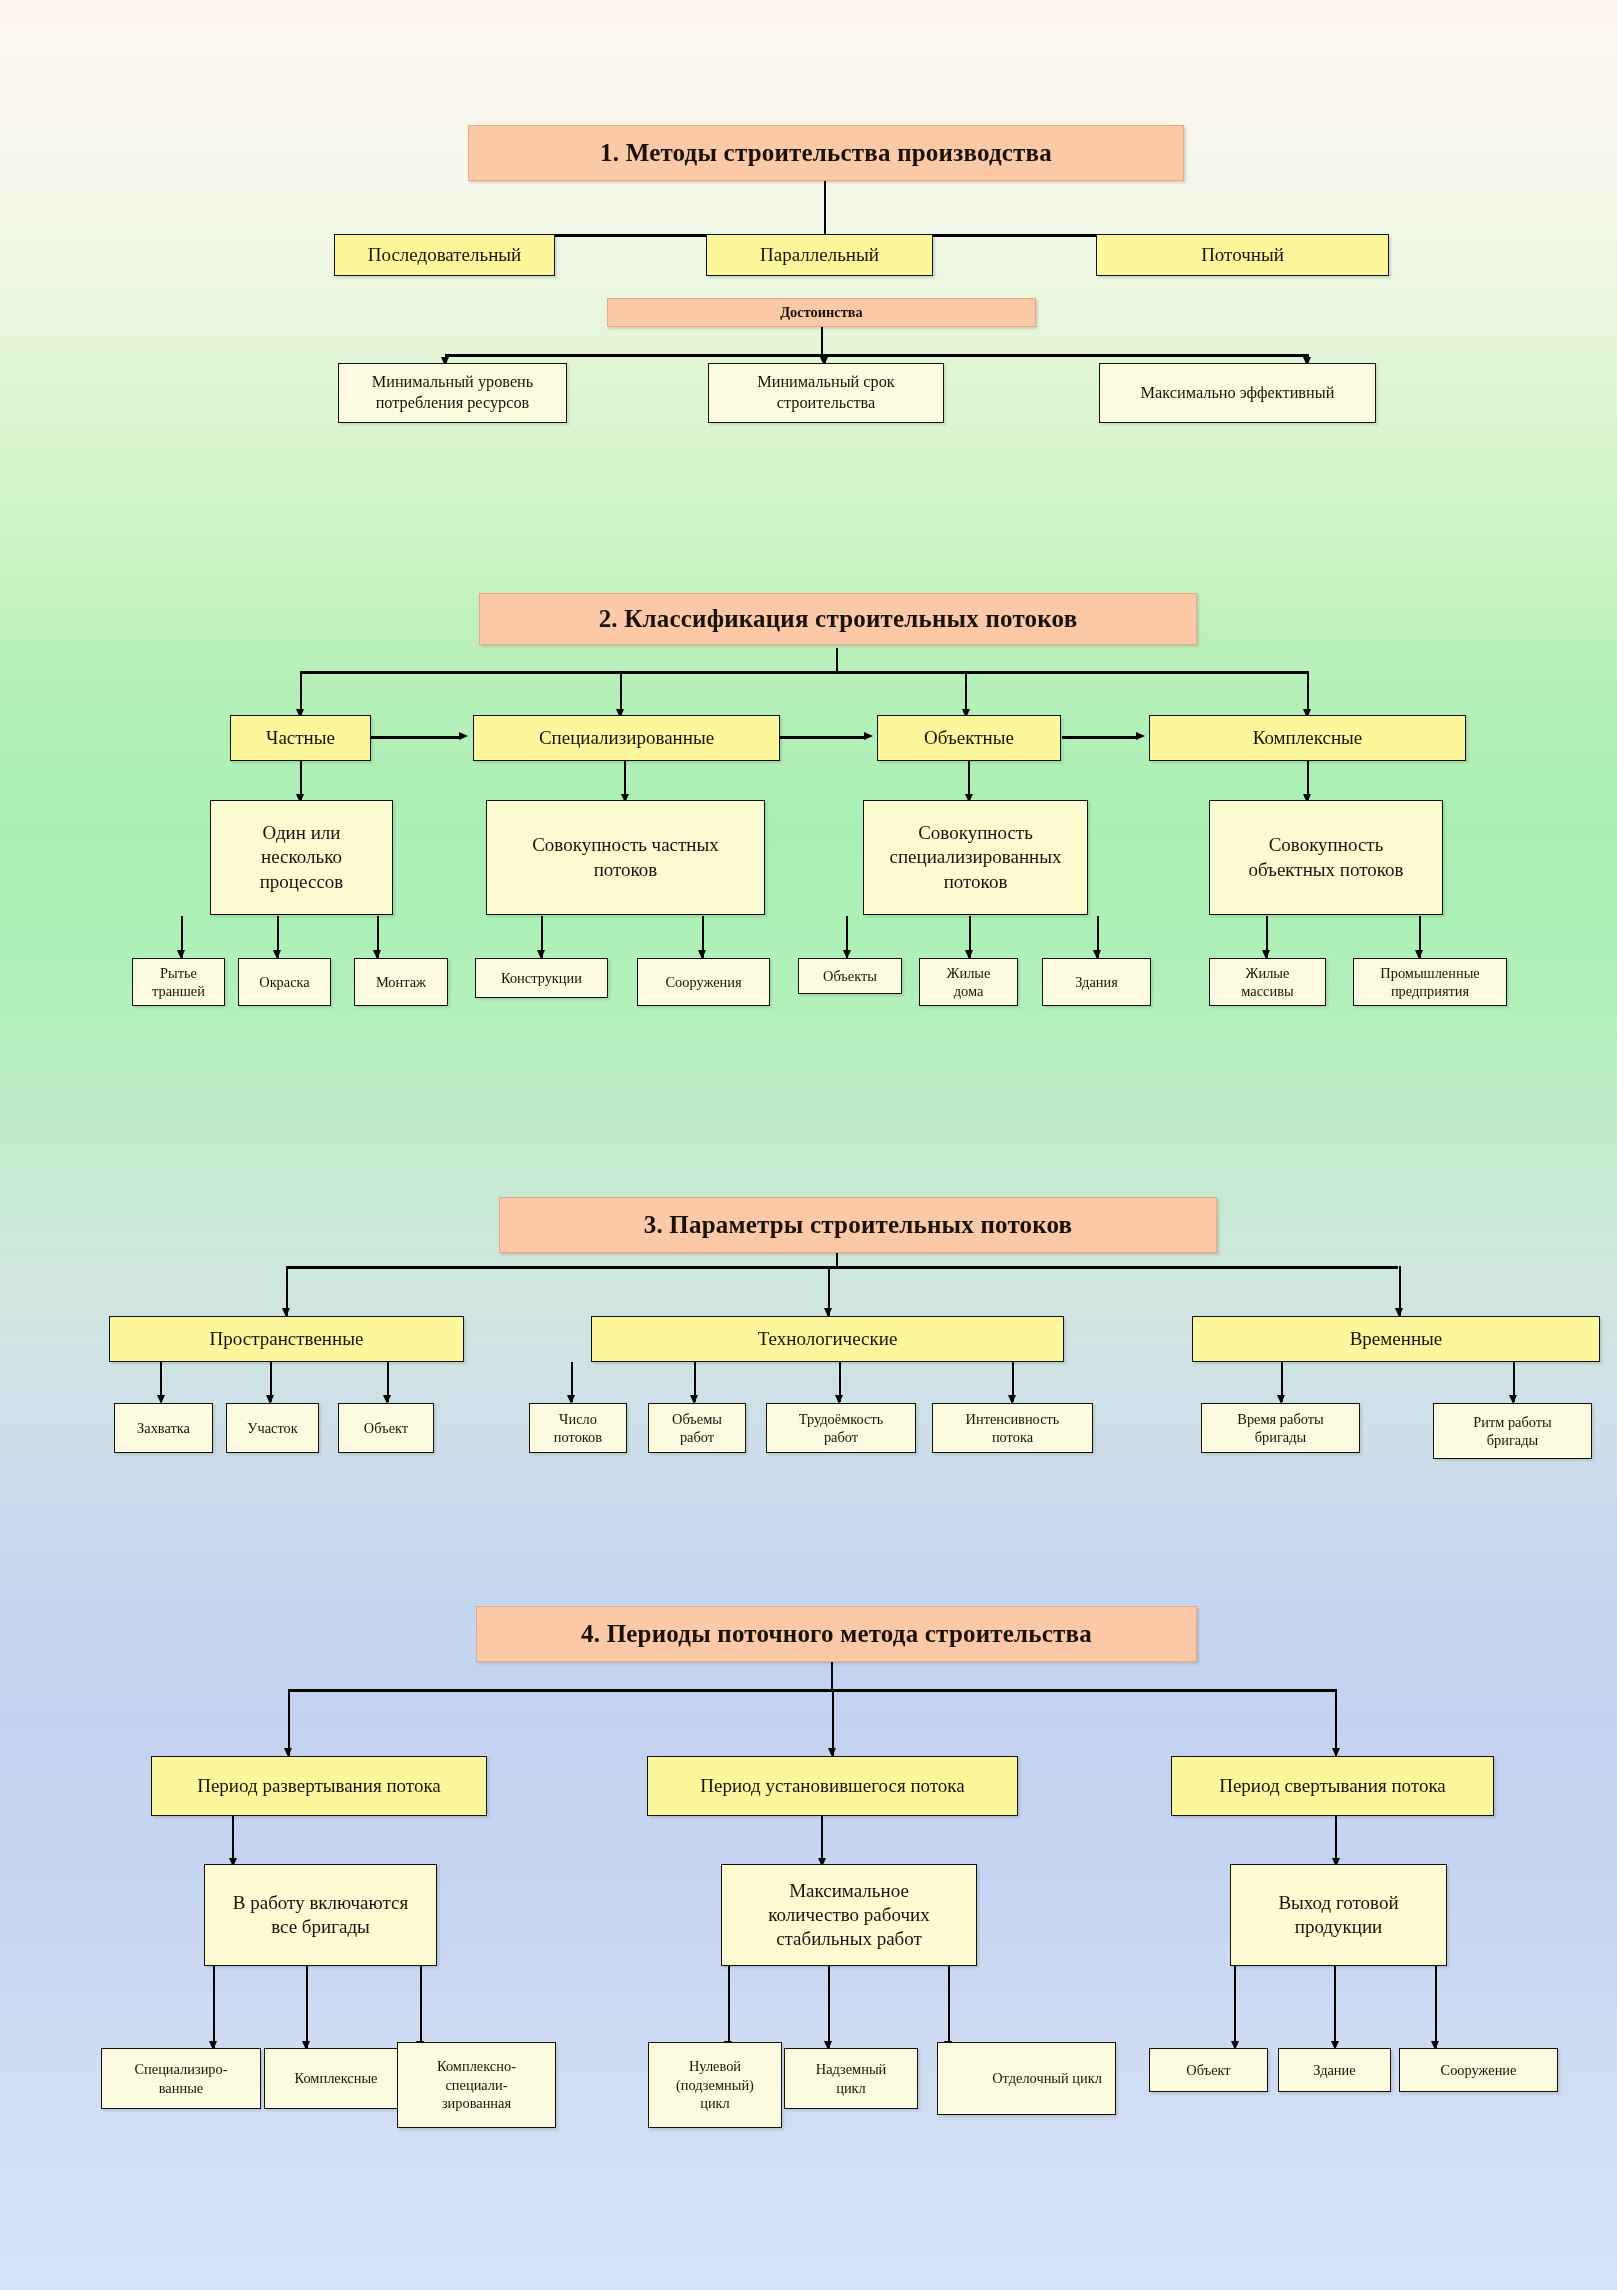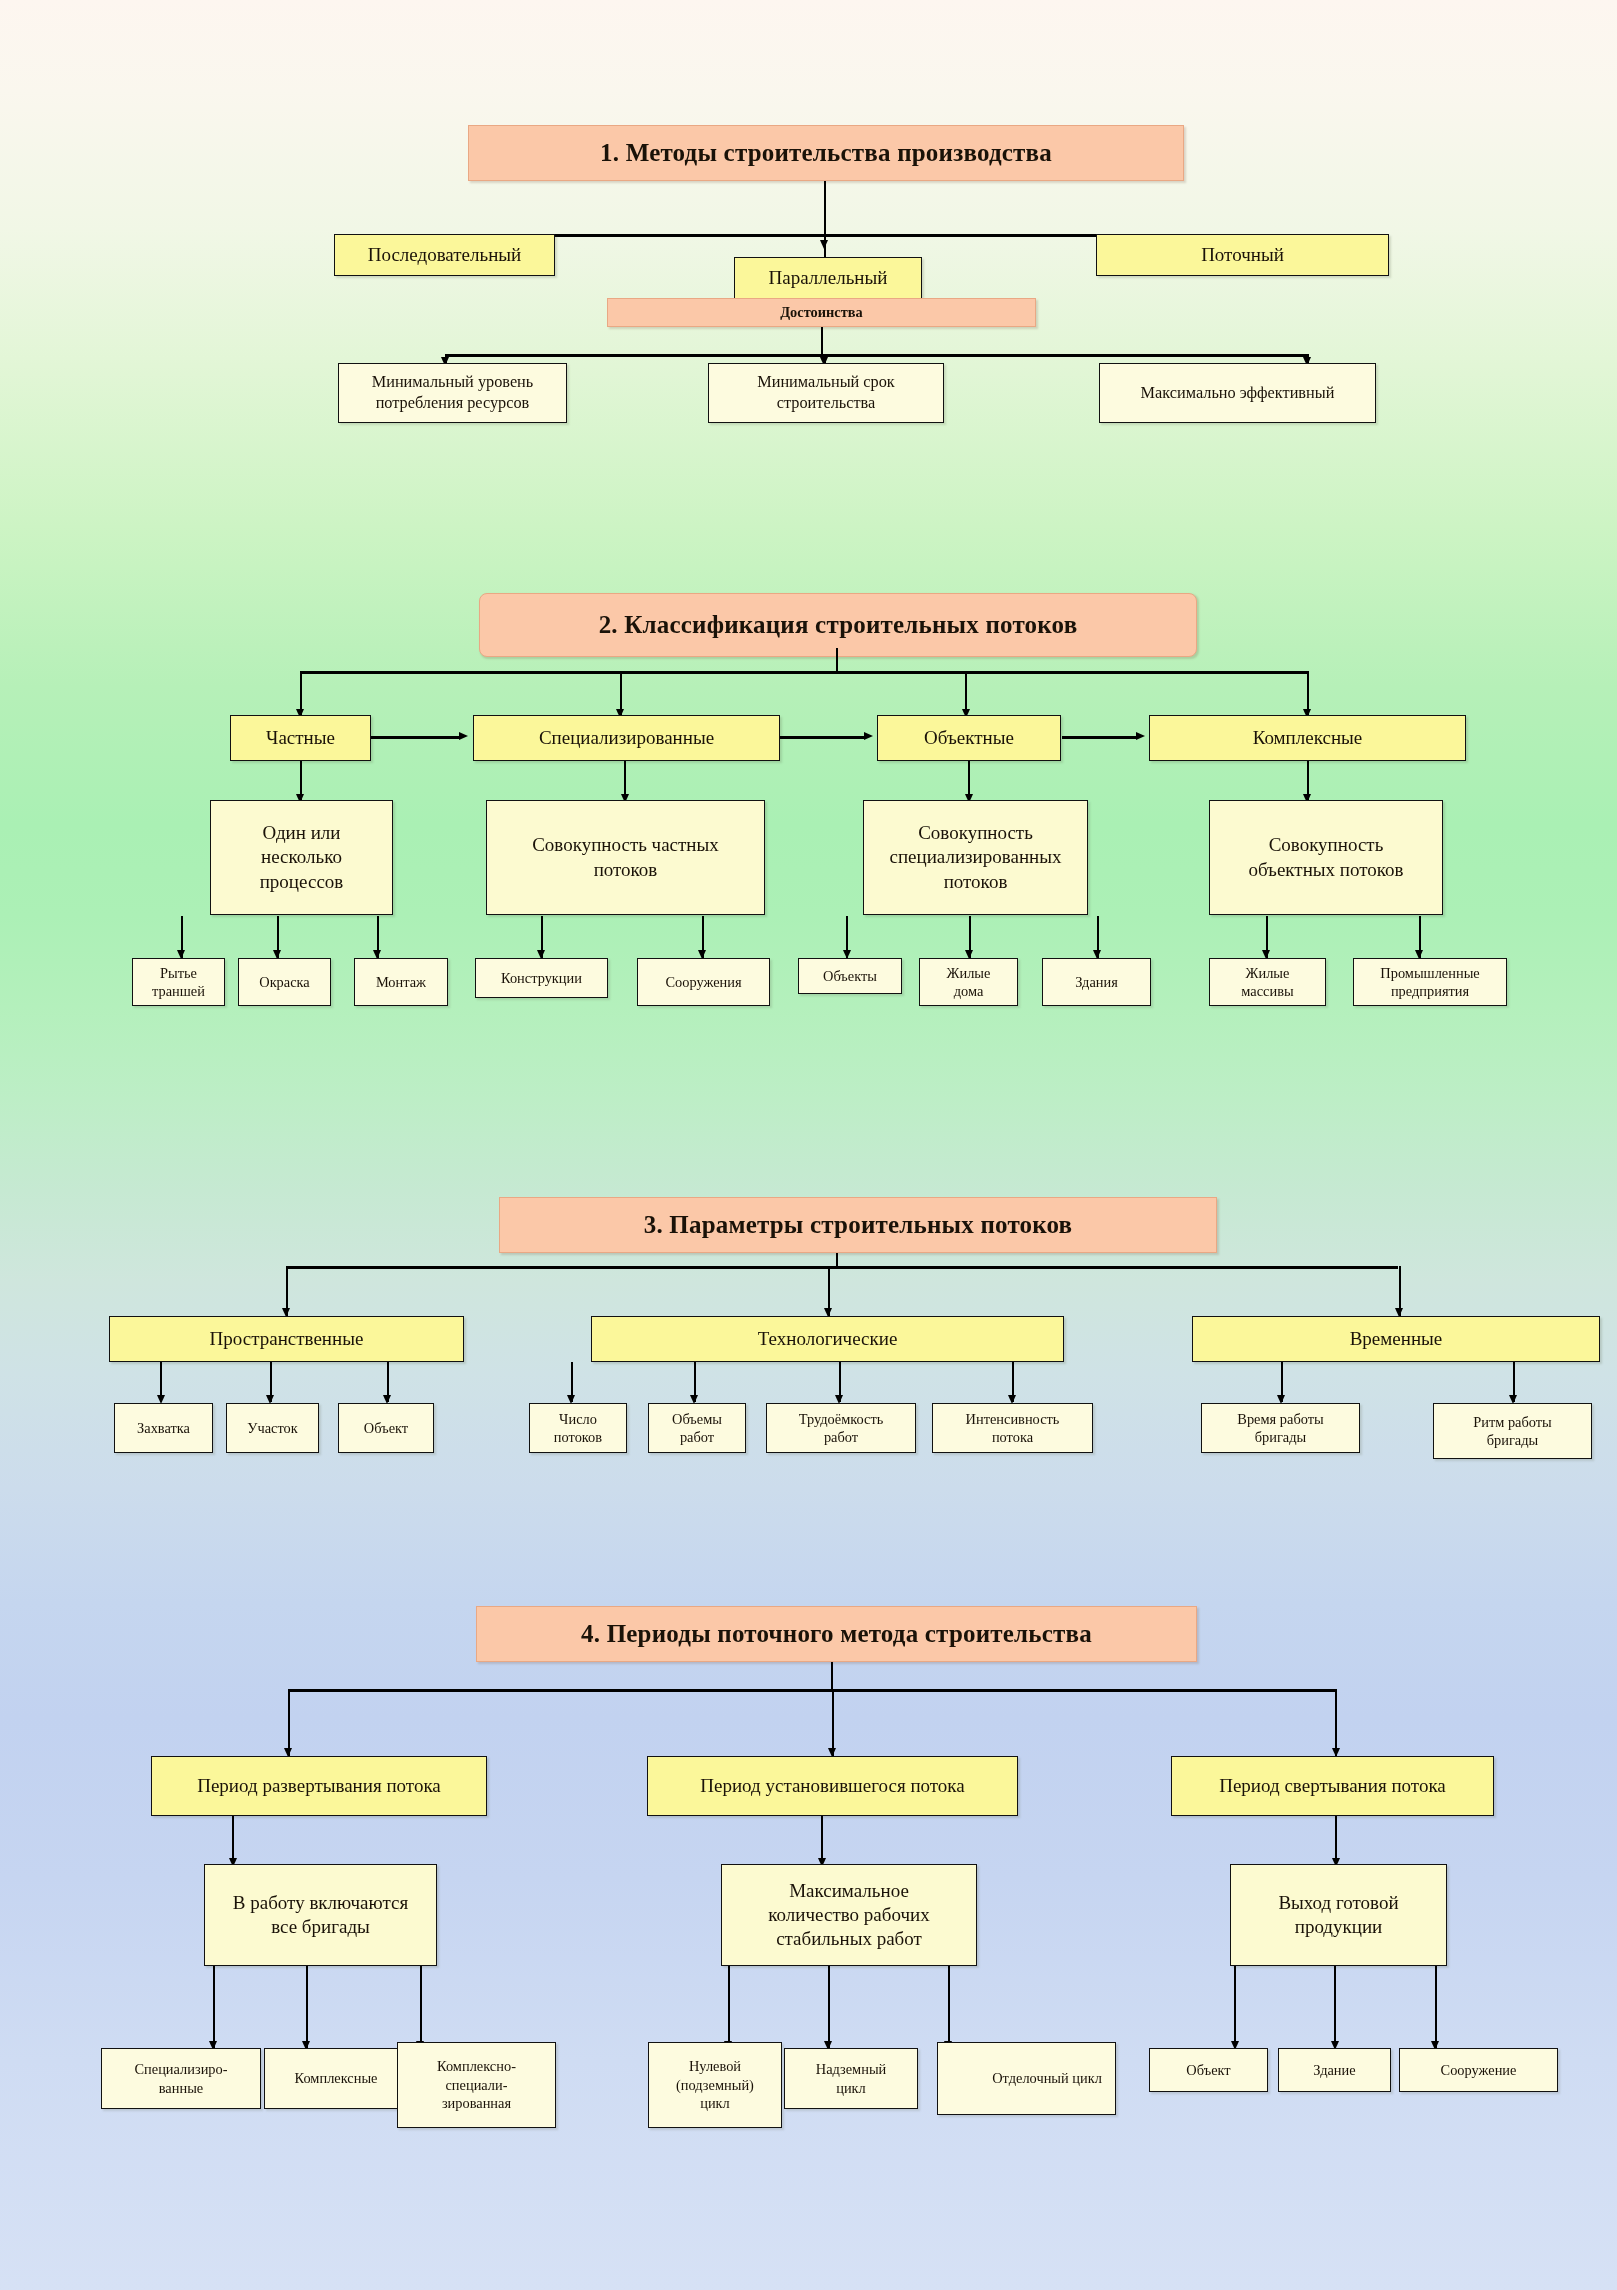--- a/index.html
+++ b/index.html
@@ -132,41 +132,41 @@
   <div class="vline" style="left:824px; top:181px; height:56px;"></div>
   <div class="hline thick" style="left:445px; top:234px; width:863px;"></div>
   <div class="vline" style="left:445px; top:234px; height:23px;"></div>
   <div class="arrow-down" style="left:441px; top:240px;"></div>
   <div class="vline" style="left:824px; top:234px; height:23px;"></div>
   <div class="arrow-down" style="left:820px; top:240px;"></div>
   <div class="vline" style="left:1307px; top:234px; height:23px;"></div>
   <div class="arrow-down" style="left:1303px; top:240px;"></div>
 
   <div class="box lvl1" style="left:334px; top:234px; width:221px; height:42px;">Последовательный</div>
-  <div class="box lvl1" style="left:734px; top:234px; width:188px; height:42px;margin-top:23px;">Параллельный</div>
+  <div class="box lvl1" style="left:706px; top:234px; width:227px; height:42px;">Параллельный</div>
   <div class="box lvl1" style="left:1096px; top:234px; width:293px; height:42px;">Поточный</div>
 
   <div class="box hdr-sm" style="left:607px; top:298px; width:429px; height:29px;">Достоинства</div>
 
   <div class="vline" style="left:821px; top:327px; height:29px;"></div>
   <div class="hline thick" style="left:445px; top:354px; width:863px;"></div>
   <div class="vline" style="left:445px; top:354px; height:21px;"></div>
   <div class="arrow-down" style="left:441px; top:357px;"></div>
   <div class="vline" style="left:824px; top:354px; height:21px;"></div>
   <div class="arrow-down" style="left:820px; top:357px;"></div>
   <div class="vline" style="left:1307px; top:354px; height:21px;"></div>
   <div class="arrow-down" style="left:1303px; top:357px;"></div>
 
   <div class="box leaf" style="left:338px; top:363px; width:229px; height:60px;">Минимальный уровень
 потребления ресурсов</div>
   <div class="box leaf" style="left:708px; top:363px; width:236px; height:60px;">Минимальный срок
 строительства</div>
   <div class="box leaf" style="left:1099px; top:363px; width:277px; height:60px;">Максимально эффективный</div>
 
-  <div class="box hdr" style="left:479px; top:593px; width:718px; height:64px;border-radius:8px;">2. Классификация строительных потоков</div>
+  <div class="box hdr" style="left:479px; top:593px; width:718px; height:52px;">2. Классификация строительных потоков</div>
 
   <div class="vline" style="left:836px; top:648px; height:25px;"></div>
   <div class="hline thick" style="left:300px; top:671px; width:1007px;"></div>
   <div class="vline" style="left:300px; top:671px; height:46px;"></div>
   <div class="arrow-down" style="left:296px; top:709px;"></div>
   <div class="vline" style="left:620px; top:671px; height:46px;"></div>
   <div class="arrow-down" style="left:616px; top:709px;"></div>
   <div class="vline" style="left:965px; top:671px; height:46px;"></div>
   <div class="arrow-down" style="left:962px; top:709px;"></div>
   <div class="vline" style="left:1307px; top:671px; height:46px;"></div>

